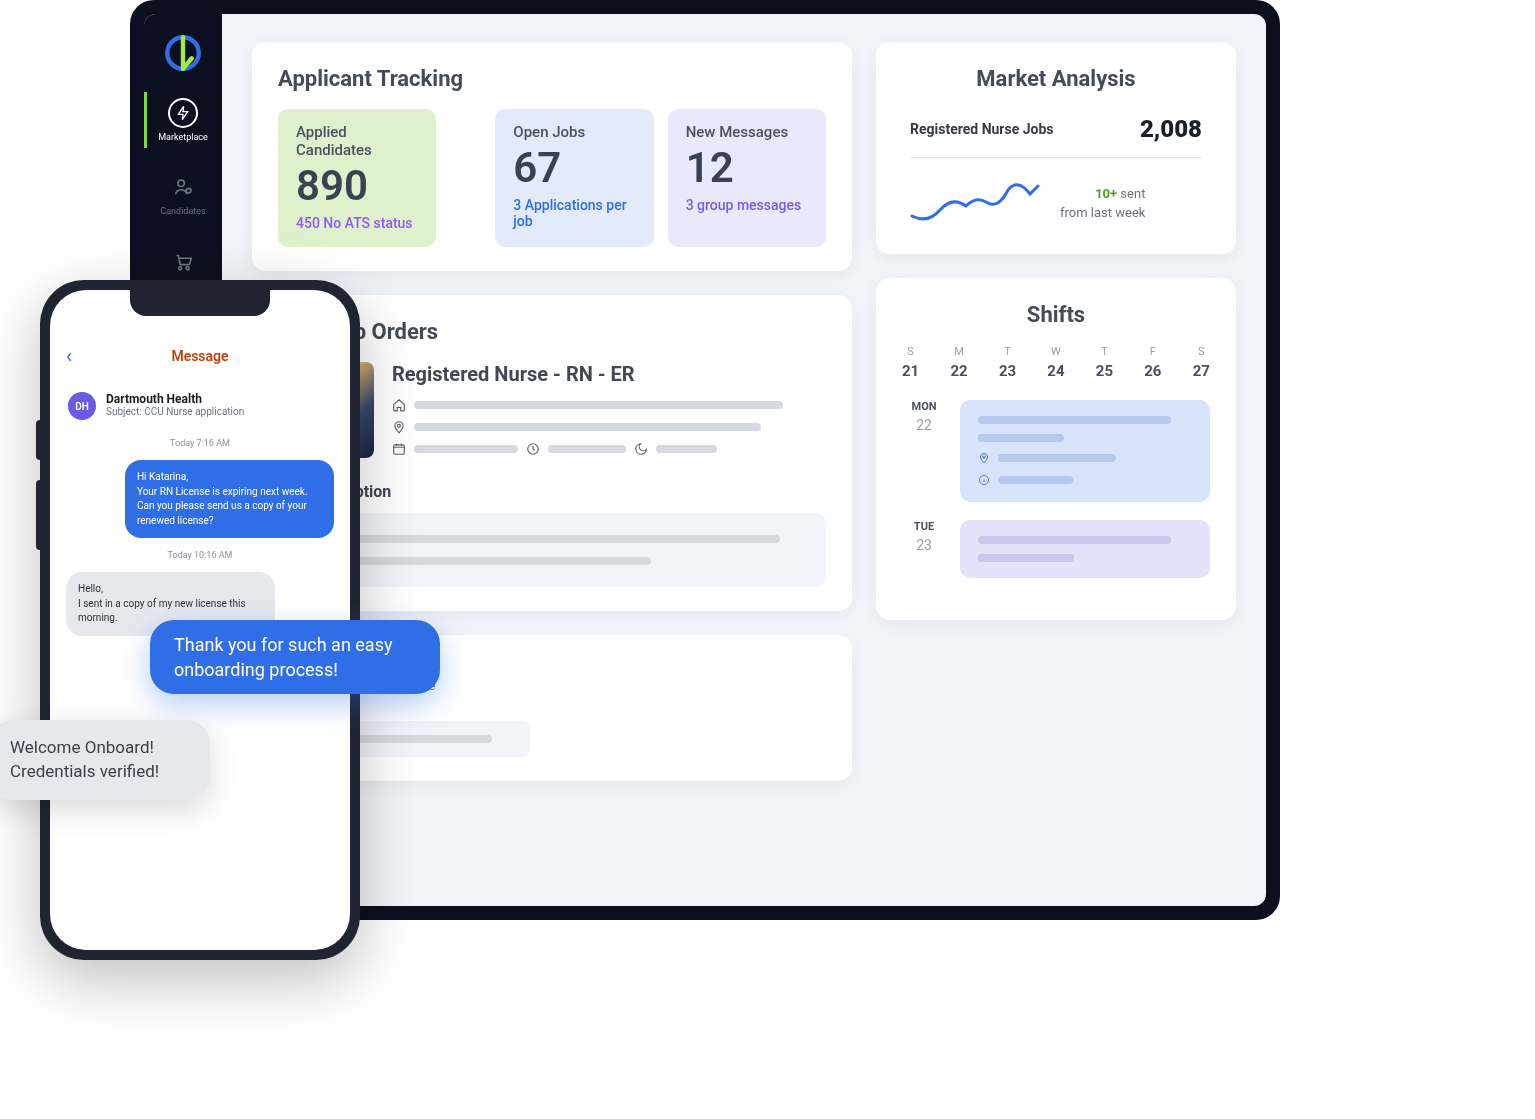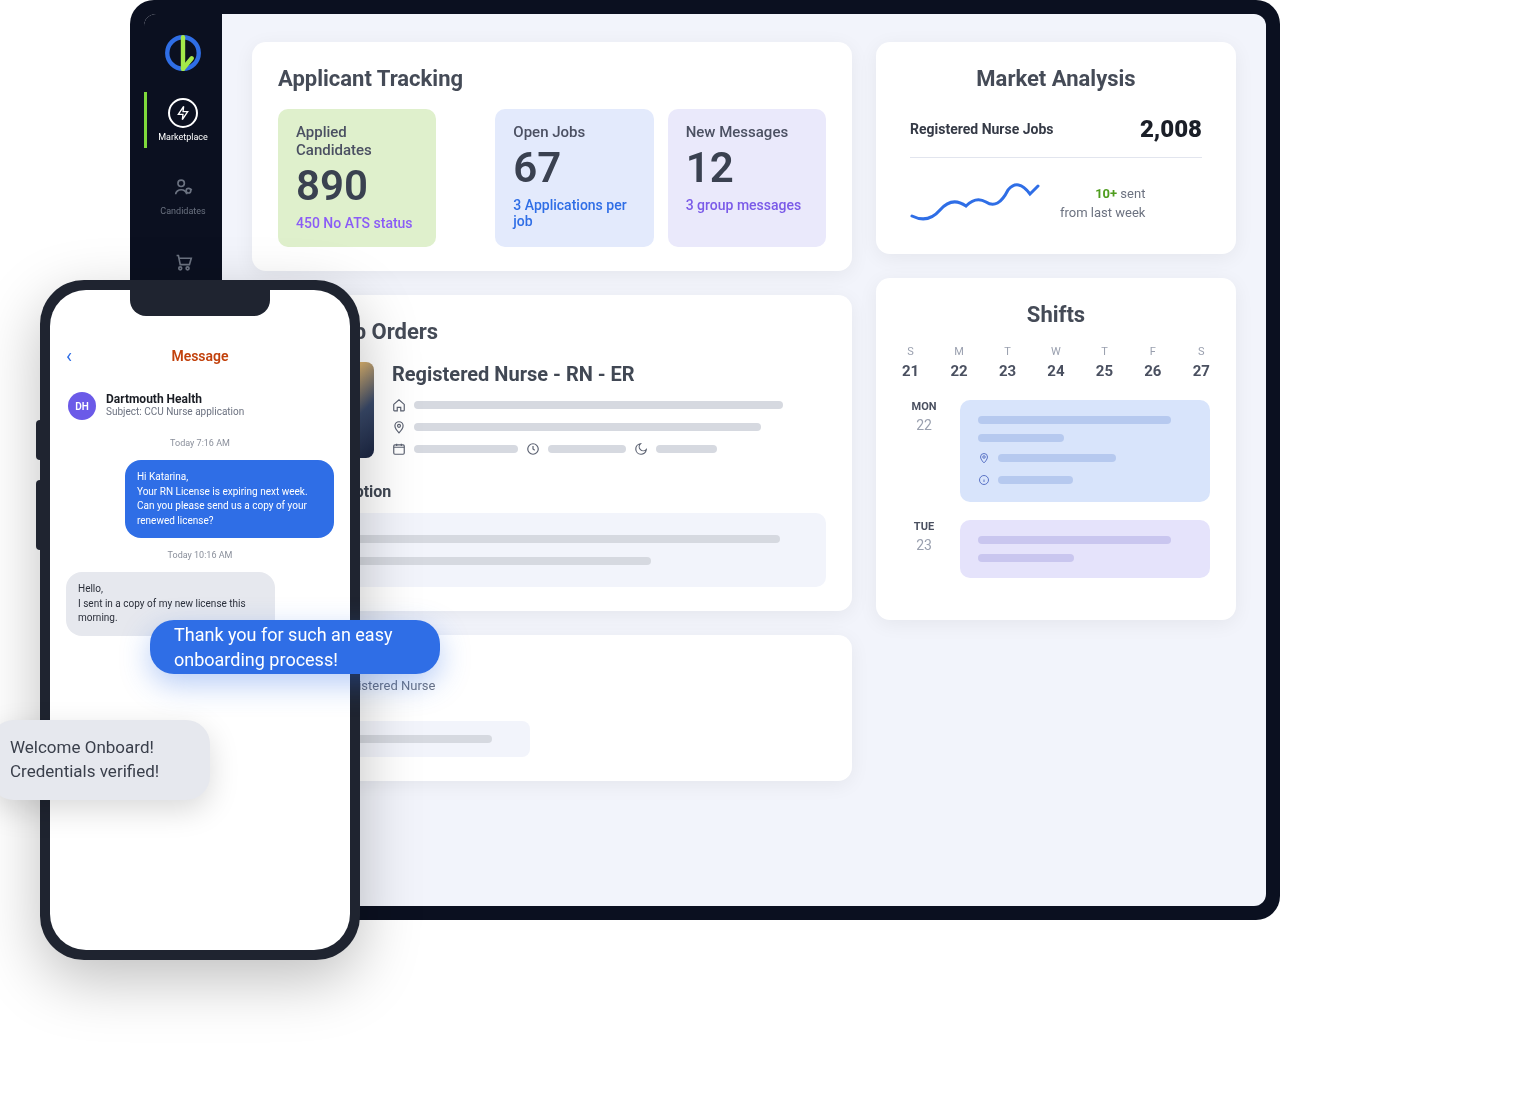--- a/index.html
+++ b/index.html
@@ -101,21 +101,21 @@
 .avatar-sm { width:28px; height:28px; border-radius:50%; background:#6b5ae8; color:#fff; font-size:10px; font-weight:600; display:flex; align-items:center; justify-content:center; flex-shrink:0; }
 .sender-name { font-size:12px; font-weight:700; color:#1a1d24; }
 .sender-sub  { font-size:10px; color:#6c7280; }
 
 .chat { padding: 4px 16px; display:flex; flex-direction:column; gap:8px; }
 .timestamp { font-size:9px; color:#8a8f9b; text-align:center; margin:4px 0; }
 .bubble { max-width: 78%; padding:10px 12px; border-radius:16px; font-size:10px; line-height:1.45; }
 .bubble.sent { align-self:flex-end; background:#2f6ee6; color:#fff; }
 .bubble.recv { align-self:flex-start; background:#e6e8ee; color:#2b2f3a; }
 
-.float-bubble { position:absolute; background:#2f6ee6; color:#fff; border-radius:24px; padding:2px 24px; font-size:18px; line-height:1.4; box-shadow:0 10px 30px rgba(47,110,230,0.35); z-index:20; }
+.float-bubble { position:absolute; background:#2f6ee6; color:#fff; border-radius:24px; padding:12px 24px; font-size:18px; line-height:1.4; box-shadow:0 10px 30px rgba(47,110,230,0.35); z-index:20; }
 .float-bubble.white { background:#e6e8ee; color:#3a3f4b; box-shadow:0 10px 30px rgba(0,0,0,0.15); }
 .fb1 { top: 620px; left: 150px; width: 290px; }
 .fb2 { top: 720px; left: -10px; width: 220px; padding:16px 20px; font-size:17px; }
 </style>
 </head>
 <body>
 
 <div class="tablet-frame">
   <div class="tablet-screen">
 

